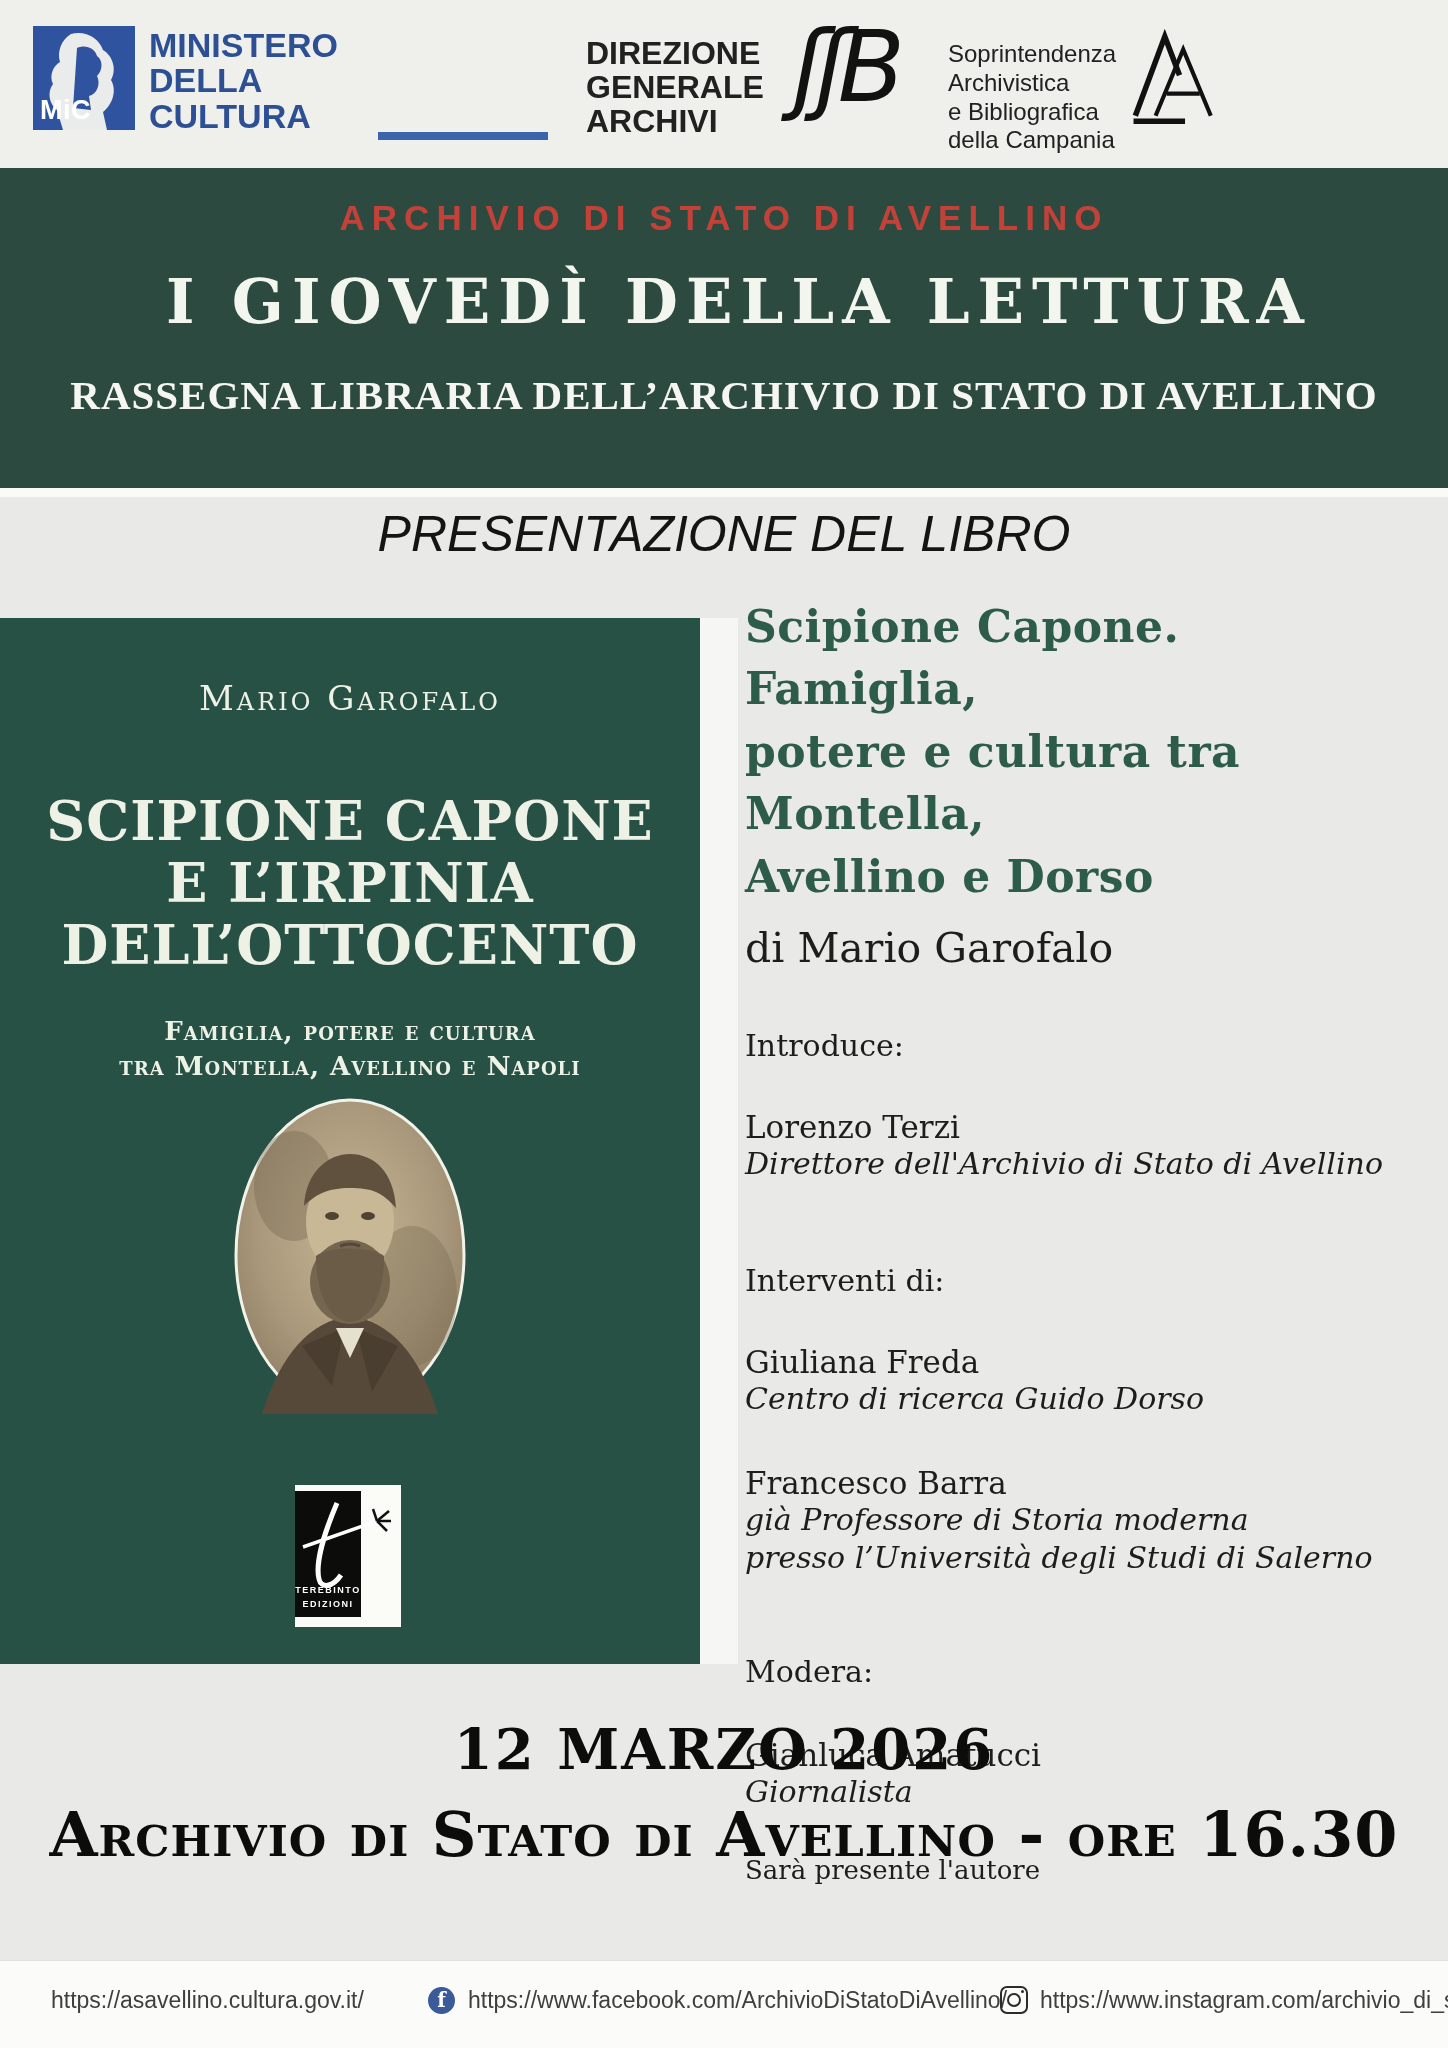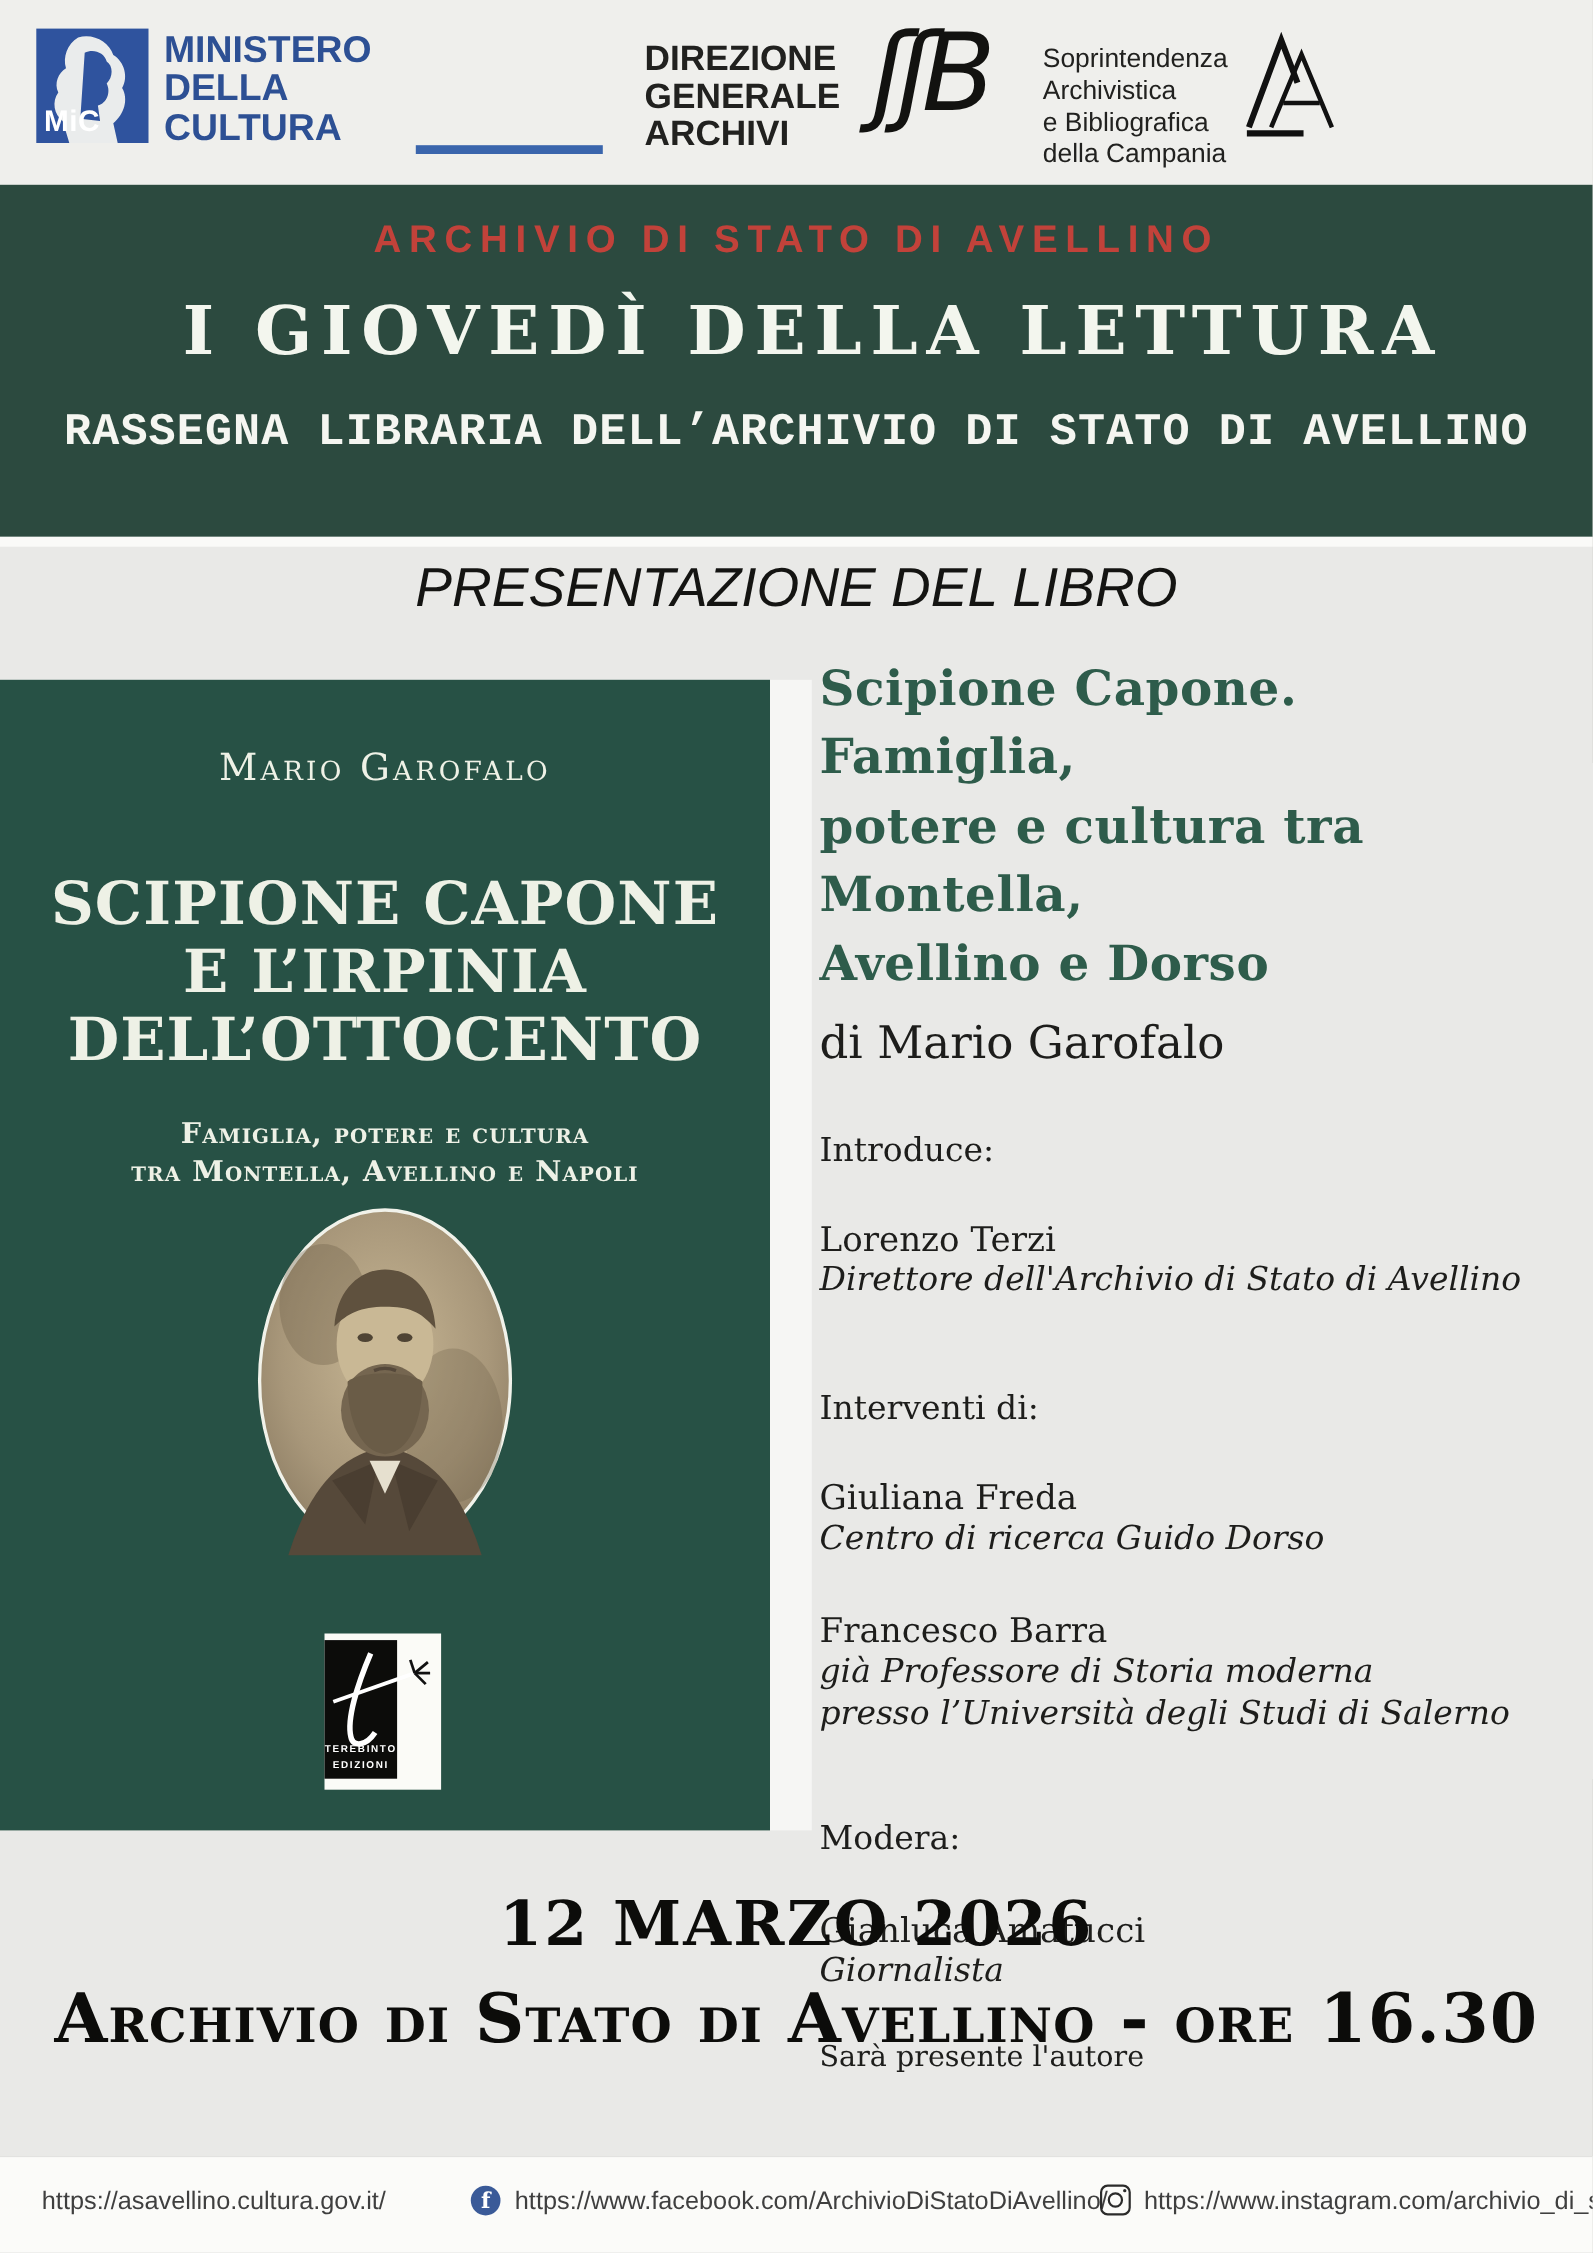--- a/index.html
+++ b/index.html
@@ -33,21 +33,21 @@
              line-height:1.0;color:#111;letter-spacing:.5px;}
   .asav-sub{font-family:"Liberation Sans",sans-serif;font-weight:700;font-size:24px;color:#111;margin-top:2px;}
 
   
   .banner{position:absolute;left:0;top:168px;width:1448px;height:320px;background:#2c4a3f;
           text-align:center;color:#f2f5ec;}
   .banner-kicker{margin-top:30px;font-family:"Liberation Sans",sans-serif;font-weight:700;
                  font-size:35px;letter-spacing:7px;color:#c2423a;}
   .banner-title{margin-top:28px;font-family:"DejaVu Serif",serif;font-weight:700;
                 font-size:61px;letter-spacing:8px;color:#f3f6ee;margin-left:30px;}
-  .banner-sub{margin-top:34px;font-family:Liberation Mono, monospace;font-weight:700;
+  .banner-sub{margin-top:34px;font-family:Liberation Serif, serif;font-weight:700;
               font-size:41px;letter-spacing:1px;color:#f5f6f1;}
   .banner-gap{position:absolute;left:0;top:488px;width:1448px;height:9px;background:#fafaf8;}
 
   
   .section-heading{position:absolute;left:0;top:505px;width:1448px;text-align:center;
                    font-family:"Liberation Sans",sans-serif;font-style:italic;font-size:50px;
                    color:#141412;letter-spacing:0px;}
 
   
   .cover-white-strip{position:absolute;left:700px;top:618px;width:38px;height:1046px;background:#f6f6f4;}
@@ -84,21 +84,21 @@
   .event{position:absolute;left:0;top:1716px;width:1448px;text-align:center;color:#0c0c0a;}
   .event-date{font-weight:700;font-size:56px;letter-spacing:2px;}
   .event-venue{margin-top:16px;font-weight:700;font-variant:small-caps;font-size:62px;letter-spacing:1px;}
   .event-address{margin-top:14px;font-weight:700;font-variant:small-caps;font-size:55px;letter-spacing:1px;}
 
   
   .footer{position:absolute;left:0;top:1960px;width:1448px;height:88px;background:#fbfbf9;
           border-top:1px solid #e2e2e0;}
   .footer .url{position:absolute;top:26px;font-family:"Liberation Sans",sans-serif;
                font-size:23px;color:#3f3f3f;text-decoration:none;}
-  .url-site{left:38px;}
+  .url-site{left:51px;}
   .fb-icon{position:absolute;left:428px;top:26px;width:27px;height:27px;border-radius:50%;
            background:#3a5a98;color:#fff;font-family:"DejaVu Serif",serif;font-weight:700;
            font-size:20px;text-align:center;line-height:27px;}
   .url-fb{left:468px;}
   .ig-icon{position:absolute;left:1000px;top:25px;width:24px;height:24px;border:2.5px solid #2b2b2b;
            border-radius:7px;}
   .ig-icon::before{content:"";position:absolute;left:5px;top:5px;width:10px;height:10px;
            border:2.5px solid #2b2b2b;border-radius:50%;}
   .ig-icon::after{content:"";position:absolute;right:2px;top:2px;width:3px;height:3px;
            background:#2b2b2b;border-radius:50%;}

